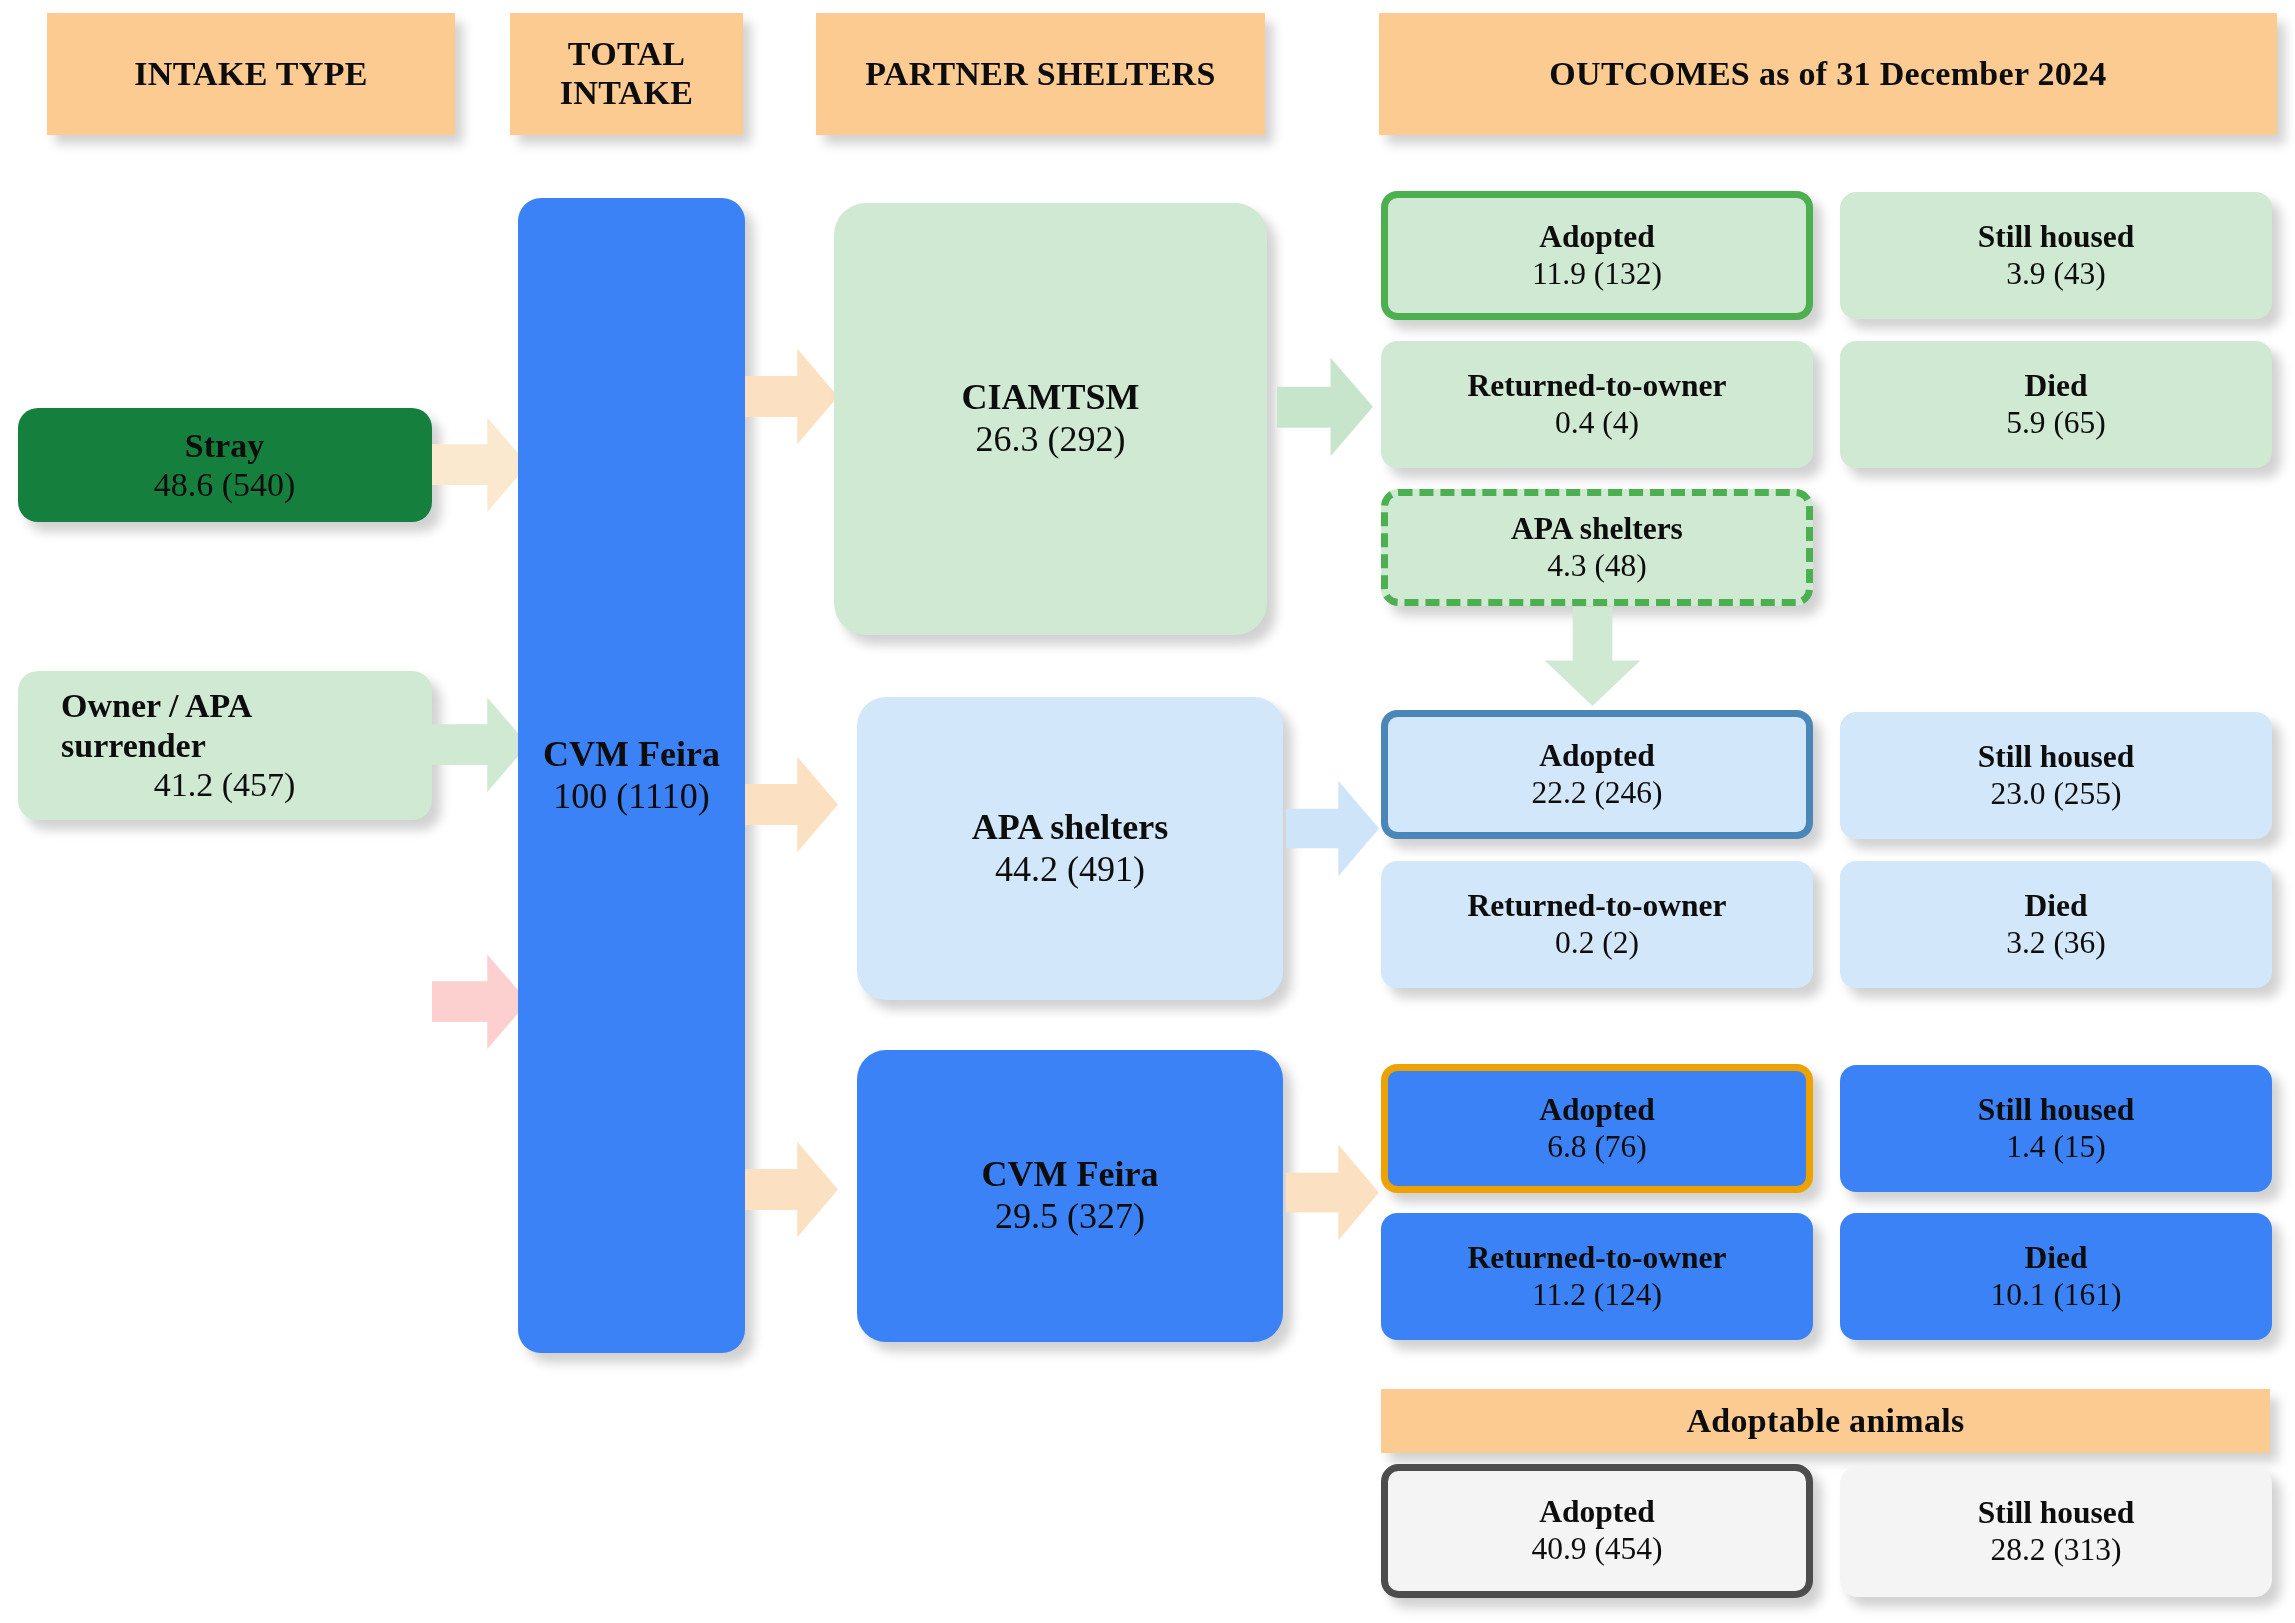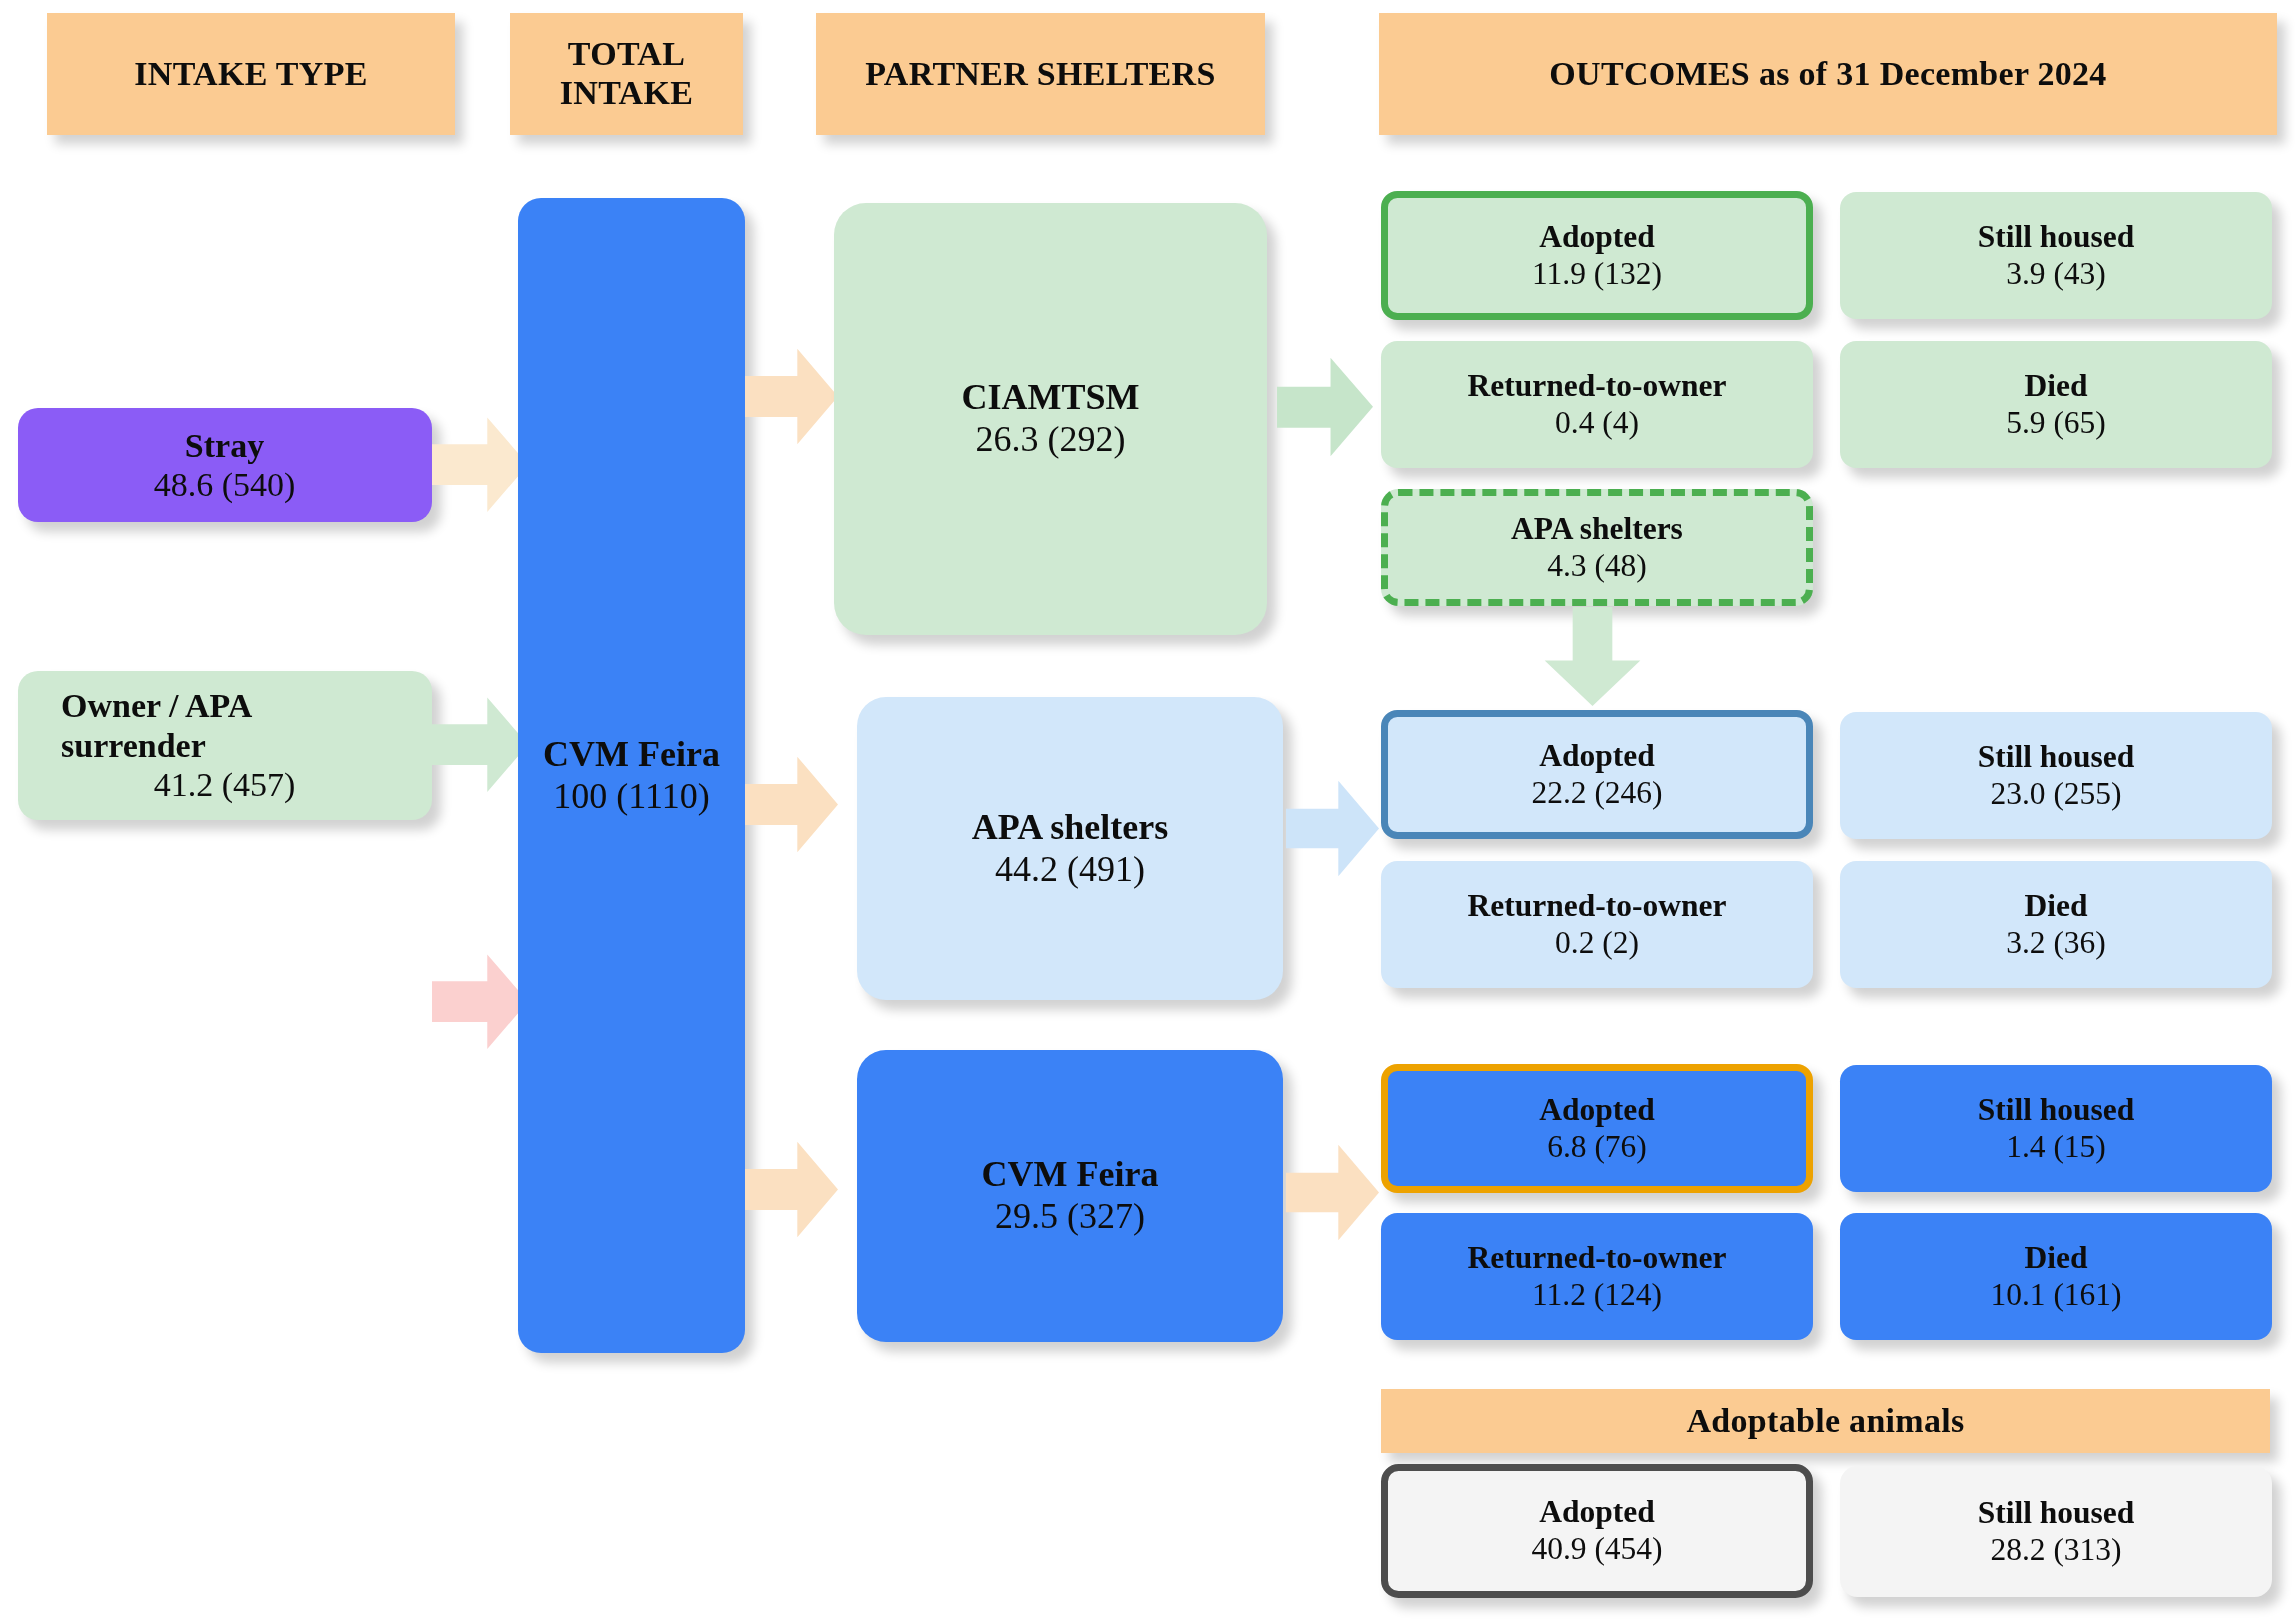--- a/index.html
+++ b/index.html
@@ -35,21 +35,21 @@
     text-align: center;
     font-weight: bold;
     color: #0d0d0d;
     border-radius: 0;
     box-shadow: 8.2px 9.3px 10.5px rgba(0,0,0,0.18);
     line-height: 1.14;
     letter-spacing: 0.3px;
   }
 
   
-  .c-yellow  { background: #8b5cf6; }
+  .c-yellow  { background: #15803d; }
   .c-green   { background: #cfe9d2; }
   .c-pink    { background: #fbd0cf; }
   .c-peach   { background: #3b82f6; }
   .c-blue    { background: #d2e7fa; }
   .c-grey    { background: #f4f4f4; }
 
   .bd-green  { border: 7.6px solid #4caf50; }
   .bd-green-dashed { border: 7.6px dashed #4caf50; }
   .bd-blue   { border: 7.6px solid #4a86b8; }
   .bd-orange { border: 7.6px solid #eda200; }

